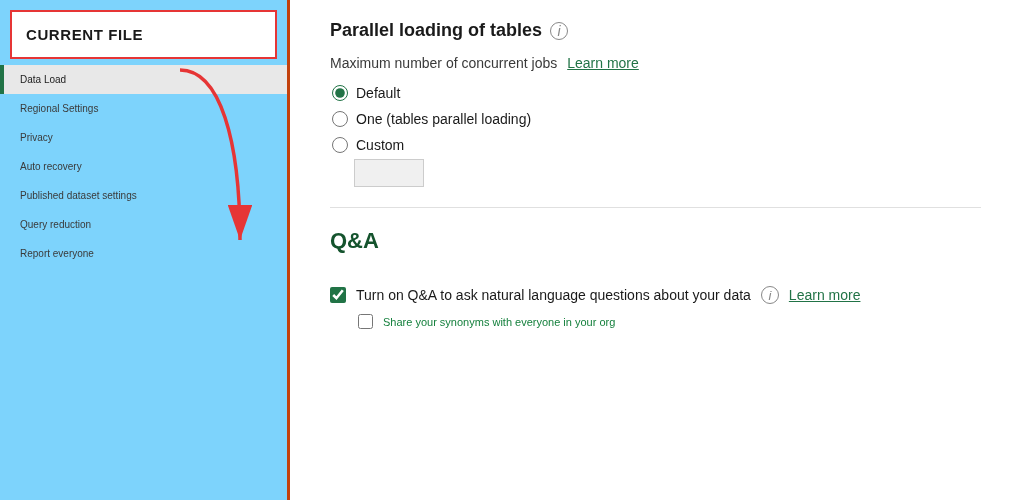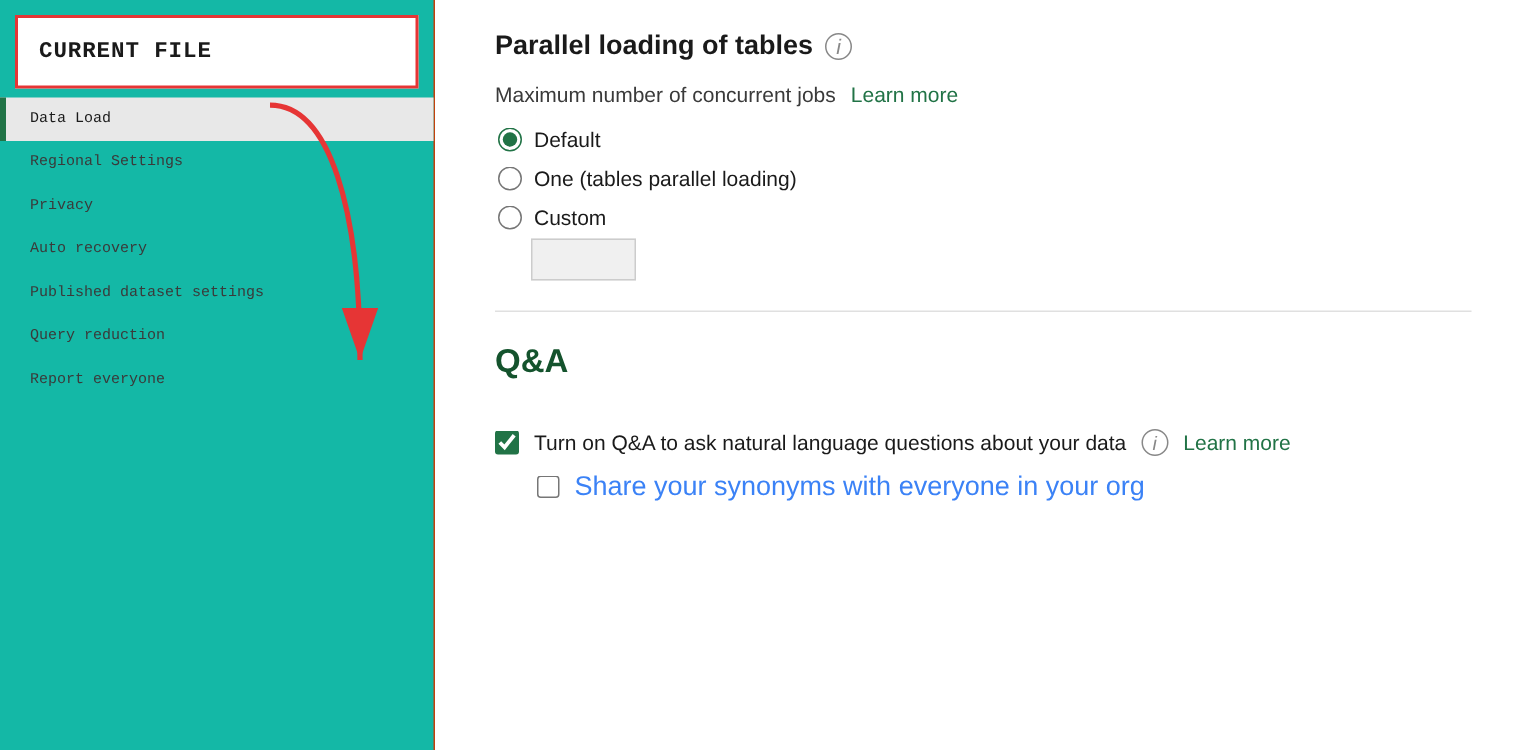--- a/index.html
+++ b/index.html
@@ -10,25 +10,24 @@
       width: 1021px;
       height: 500px;
       overflow: hidden;
       display: flex;
     }
 
     
     .sidebar {
       width: 290px;
       min-width: 290px;
-      background: #14b8a6;
-      border-right: 1px solid #c2410c;
+      background: #7dd3fc;
+      border-right: 3px solid #c2410c;
       padding-top: 0;
       position: relative;
-      font-family: Liberation Mono, monospace;
     }
 
     .sidebar-header {
       border: 2.5px solid #e63535;
       padding: 14px 16px 14px 14px;
       margin: 10px 10px 0 10px;
       background: #fff;
     }
 
     .sidebar-header-text {
@@ -110,20 +109,21 @@
     .concurrent-jobs-row {
       display: flex;
       gap: 10px;
       margin-bottom: 14px;
       color: #3a3a3a;
       font-size: 14px;
     }
 
     .learn-more-link {
       color: #217346;
+      text-decoration: underline;
       cursor: pointer;
       font-size: 14px;
     }
 
     .radio-group {
       display: flex;
       flex-direction: column;
       gap: 10px;
       margin-bottom: 6px;
       margin-left: 2px;
@@ -211,22 +211,22 @@
       margin-left: 28px;
       margin-bottom: 10px;
     }
 
     .sub-checkbox-row input[type="checkbox"] {
       width: 15px;
       height: 15px;
     }
 
     .sub-checkbox-row label {
-      font-size: 18px;
-      color: #3b82f6;
+      font-size: 11px;
+      color: #15803d;
     }
   </style>
 </head>
 <body>
 
 <div class="sidebar">
   <div class="sidebar-header">
     <span class="sidebar-header-text">CURRENT FILE</span>
   </div>
 

